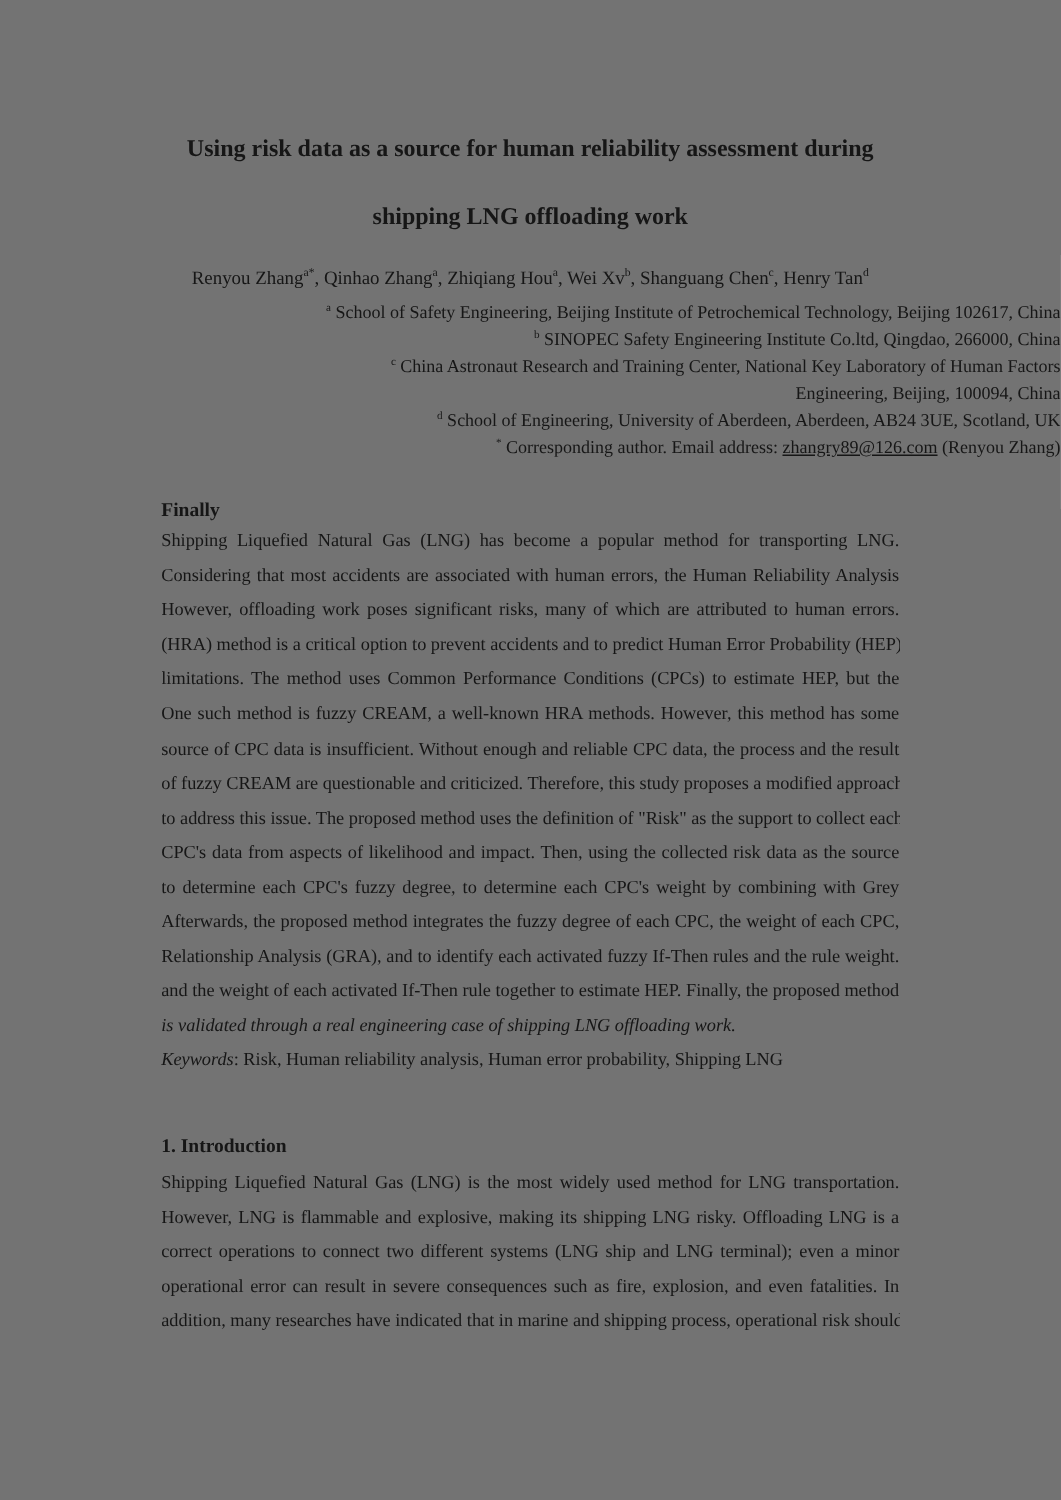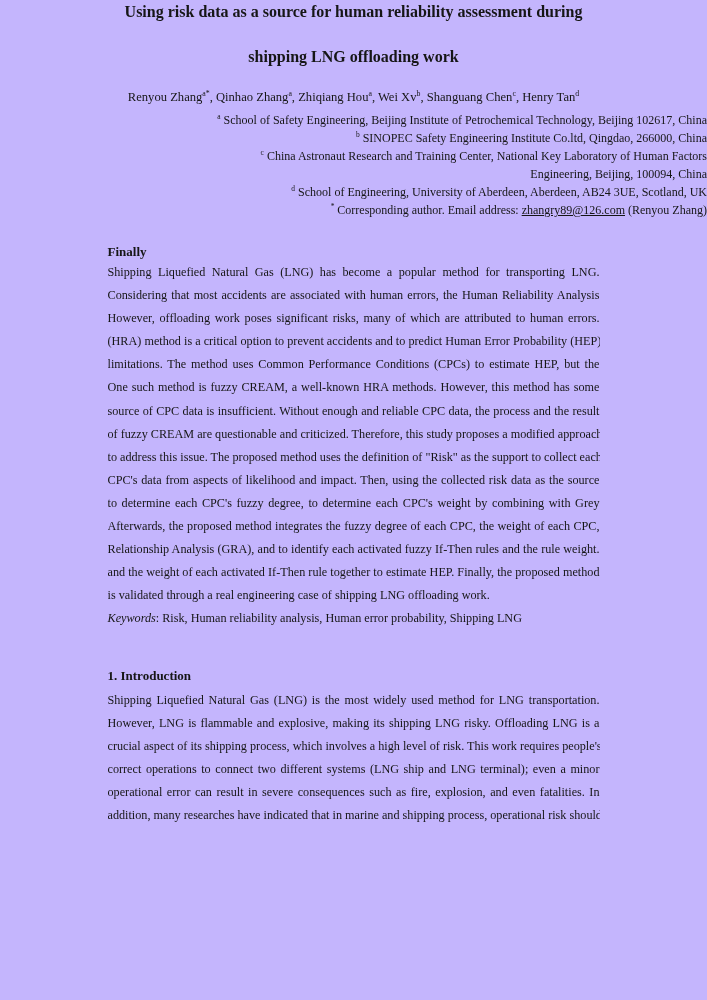--- a/index.html
+++ b/index.html
@@ -2,24 +2,25 @@
 <html><head>
 <meta charset="utf-8">
 <style>
   * { margin: 0; padding: 0; box-sizing: border-box; }
   html, body { background: #888; }
   .page {
     position: relative;
     width: 707px;
     height: 1000px;
     margin: 0 auto;
-    background: #c4b5fd;
+    background: #737373;
     color: #161616;
     font-family: "Liberation Serif", serif;
     overflow: hidden;
+    padding-top: 88px;
   }
   .title-line {
     text-align: center;
     white-space: nowrap;
     font-weight: bold;
     font-size: 16px;
     line-height: 24px;
   }
   .title-line + .title-line { margin-top: 21px; }
   .authors-line {
@@ -63,20 +64,21 @@
     white-space: nowrap;
     text-align: justify;
     text-align-last: justify;
     text-justify: inter-word;
     overflow: hidden;
     width: 492px;
   }
   .jl.last {
     text-align: center;
     text-align-last: left;
+    font-style: italic;
   }
   .kw { font-size: 12.2px; line-height: 23.1px; }
   .kw .kw-label { font-style: italic; }
   .intro-heading { margin-top: 36px; }
   .intro-para { margin-top: 4px; }
 </style>
 </head>
 <body>
 
 <div class="page">
@@ -118,21 +120,20 @@
       <div class="jl">and the weight of each activated If-Then rule together to estimate HEP. Finally, the proposed method</div>
       <div class="jl last">is validated through a real engineering case of shipping LNG offloading work.</div>
       <div class="kw"><span class="kw-label">Keywords</span><span>: Risk, Human reliability analysis, Human error probability, Shipping LNG</span></div>
     </div>
 
     <div class="section-heading intro-heading">1. Introduction</div>
 
     <div class="para intro-para">
       <div class="jl">Shipping Liquefied Natural Gas (LNG) is the most widely used method for LNG transportation.</div>
       <div class="jl">However, LNG is flammable and explosive, making its shipping LNG risky. Offloading LNG is a</div>
-      <div class="jl">crucial aspect of its shipping process, which involves a high level of risk. This work requires people's</div>
       <div class="jl">correct operations to connect two different systems (LNG ship and LNG terminal); even a minor</div>
       <div class="jl">operational error can result in severe consequences such as fire, explosion, and even fatalities. In</div>
       <div class="jl">addition, many researches have indicated that in marine and shipping process, operational risk should</div>
     </div>
 
   </div>
 
 </div>
 
 </body></html>

